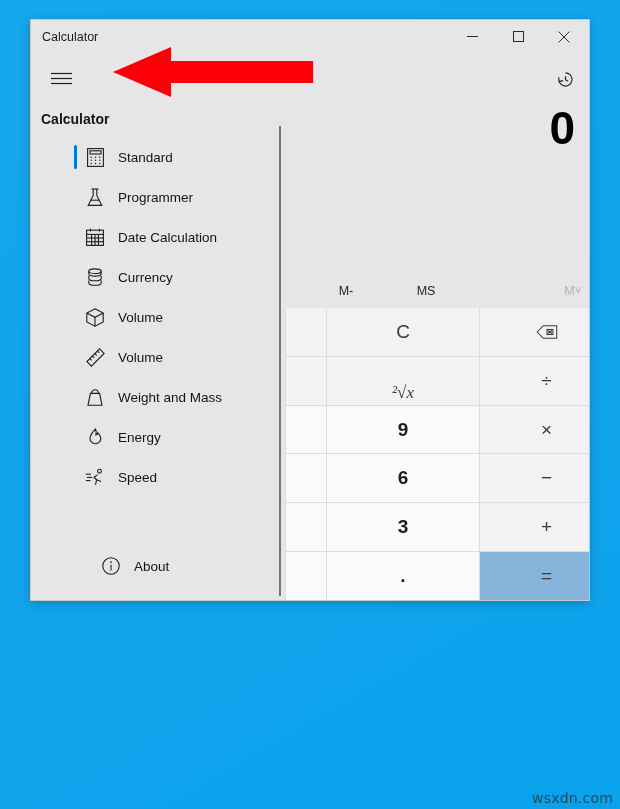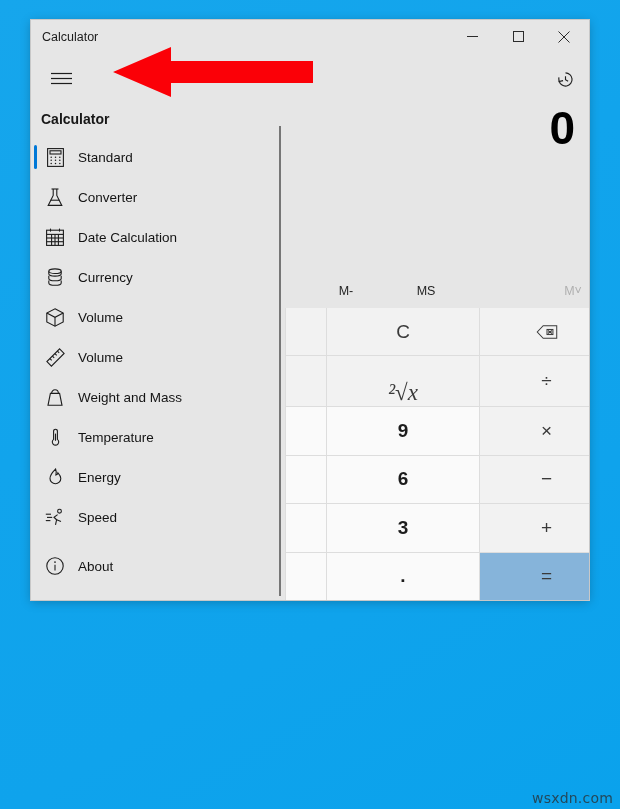--- a/index.html
+++ b/index.html
@@ -116,36 +116,36 @@
   #navlist{
     position:absolute;left:0;top:45px;right:0;bottom:60px;
   }
   .navgroup{
     font-size:14px;font-weight:bold;color:#171717;
     padding:10px 0 10px 10px;
     font-family:"Liberation Sans", sans-serif;
   }
   .navitem{
     height:40px;display:flex;align-items:center;
-    position:relative;padding-left:10px;
+    position:relative;padding-left:10px;margin-left:40px;
   }
   .navitem .ico{
     width:28px;height:28px;display:flex;align-items:center;justify-content:center;
     color:#1d1d1d;flex:none;margin-right:9px;
   }
   .navitem .lbl{
     font-size:13.5px;color:#141414;
     font-family:"Liberation Sans", sans-serif;
   }
   .navitem.sel::before{
     content:"";position:absolute;left:3px;top:8px;width:3px;height:24px;
     background:#0078d7;border-radius:2px;
   }
   #navfooter{
-    position:absolute;left:0;bottom:6px;right:0;height:48px;
+    position:absolute;left:16px;bottom:6px;right:0;height:48px;
   }
   #navscroll-track{
     position:absolute;right:-1px;top:0;width:10px;bottom:0;
   }
   #navscroll-thumb{
     position:absolute;left:3px;top:70px;width:2px;height:470px;
     background:#767676;
   }
   
   #arrow{
@@ -214,21 +214,21 @@
           <svg width="22" height="16" viewBox="0 0 26 18" fill="none" stroke="#3a3a3a" stroke-width="1.2">
             <path d="M8.5 1.5H24.5V16.5H8.5L1.5 9Z"></path>
             <rect x="13" y="6" width="7" height="6" fill="none"></rect>
             <line x1="14.2" y1="7.2" x2="18.8" y2="10.8"></line>
             <line x1="18.8" y1="7.2" x2="14.2" y2="10.8"></line>
           </svg>
         </div>
 
         <div class="key blank"></div>
         <div class="key op">
-          <span style="font-family:'Liberation Serif',serif;font-style:italic;font-size:23px;margin-top:24px;">²√x</span>
+          <span style="font-family:'Liberation Serif',serif;font-style:italic;font-size:17px;margin-top:24px;">²√x</span>
         </div>
         <div class="key op">÷</div>
 
         <div class="key blanknum"></div>
         <div class="key num">9</div>
         <div class="key op">×</div>
 
         <div class="key blanknum"></div>
         <div class="key num">6</div>
         <div class="key op">−</div>
@@ -279,21 +279,21 @@
         </div>
 
         <div class="navitem">
           <span class="ico">
             <svg width="18" height="19" viewBox="0 0 18 19" fill="none" stroke="#1d1d1d" stroke-width="1.1">
               <line x1="5.5" y1="1" x2="12.5" y2="1"></line>
               <path d="M7.2 1v6.4L2.2 17.4h13.6L10.8 7.4V1"></path>
               <line x1="4.6" y1="12.2" x2="13.4" y2="12.2"></line>
             </svg>
           </span>
-          <span class="lbl">Converter</span>
+          <span class="lbl">Programmer</span>
         </div>
 
 
         <div class="navitem">
           <span class="ico">
             <svg width="18" height="18" viewBox="0 0 18 18" fill="none" stroke="#1d1d1d" stroke-width="1.1">
               <rect x="0.6" y="2.2" width="16.8" height="15.2"></rect>
               <line x1="0.6" y1="6.4" x2="17.4" y2="6.4"></line>
               <line x1="4.5" y1="0.6" x2="4.5" y2="3.6"></line>
               <line x1="13.5" y1="0.6" x2="13.5" y2="3.6"></line>
@@ -347,29 +347,20 @@
         <div class="navitem">
           <span class="ico">
             <svg width="18" height="18" viewBox="0 0 18 18" fill="none" stroke="#1d1d1d" stroke-width="1.1">
               <path d="M5.6 5.4C5.6 3.3 7.1 1.7 9 1.7s3.4 1.6 3.4 3.7"></path>
               <path d="M4.4 5.4h9.2l2.4 11.9H2Z"></path>
             </svg>
           </span>
           <span class="lbl">Weight and Mass</span>
         </div>
 
-        <div class="navitem">
-          <span class="ico">
-            <svg width="11" height="19" viewBox="0 0 11 19" fill="none" stroke="#1d1d1d" stroke-width="1.1">
-              <path d="M7.4 11.4V3.1a1.9 1.9 0 1 0-3.8 0v8.3a3.2 3.2 0 1 0 3.8 0Z"></path>
-              <line x1="5.5" y1="5.6" x2="5.5" y2="12.8"></line>
-            </svg>
-          </span>
-          <span class="lbl">Temperature</span>
-        </div>
 
         <div class="navitem">
           <span class="ico">
             <svg width="16" height="19" viewBox="0 0 16 19" fill="none" stroke="#1d1d1d" stroke-width="1.1">
               <path d="M8.6 1C6.2 3.4 3 6.4 3 10.4a5.4 5.4 0 0 0 10.8 0c0-2.3-1.6-4.1-2.9-5.6-.2 1.3-1 2-2 2.2.5-2.1.4-4.2-.3-6Z"></path>
             </svg>
           </span>
           <span class="lbl">Energy</span>
         </div>
 

